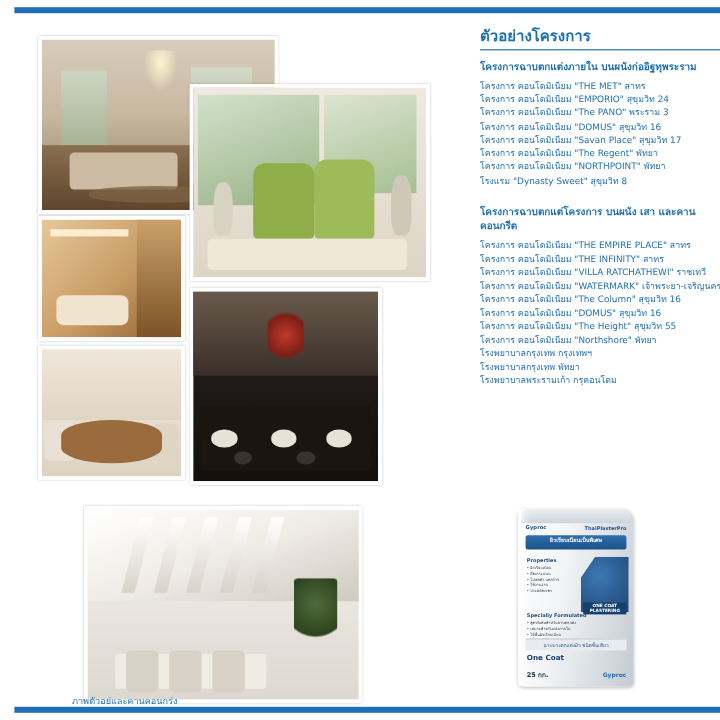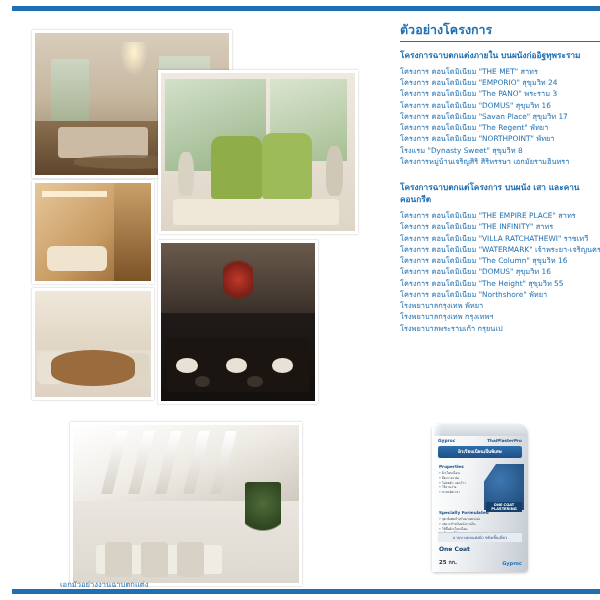--- a/index.html
+++ b/index.html
@@ -352,38 +352,37 @@
     <div class="subhead">โครงการฉาบตกแต่งภายใน บนผนังก่ออิฐทุพระราม</div>
     <ul class="itemlist">
       <li>โครงการ คอนโดมิเนียม "THE MET" สาทร</li>
       <li>โครงการ คอนโดมิเนียม "EMPORIO" สุขุมวิท 24</li>
       <li>โครงการ คอนโดมิเนียม "The PANO" พระราม 3</li>
       <li>โครงการ คอนโดมิเนียม "DOMUS" สุขุมวิท 16</li>
       <li>โครงการ คอนโดมิเนียม "Savan Place" สุขุมวิท 17</li>
       <li>โครงการ คอนโดมิเนียม "The Regent" พัทยา</li>
       <li>โครงการ คอนโดมิเนียม "NORTHPOINT" พัทยา</li>
       <li>โรงแรม "Dynasty Sweet" สุขุมวิท 8</li>
-      <li>โครงการหมู่บ้านเจริญสิริ สิริหรรษา เอกมัยรามอินทรา</li>
     </ul>
 
     <div class="gap"></div>
 
     <div class="subhead">โครงการฉาบตกแต่โครงการ บนผนัง เสา และคานคอนกรีต</div>
     <ul class="itemlist">
       <li>โครงการ คอนโดมิเนียม "THE EMPIRE PLACE" สาทร</li>
       <li>โครงการ คอนโดมิเนียม "THE INFINITY" สาทร</li>
       <li>โครงการ คอนโดมิเนียม "VILLA RATCHATHEWI" ราชเทวี</li>
       <li>โครงการ คอนโดมิเนียม "WATERMARK" เจ้าพระยา-เจริญนคร</li>
       <li>โครงการ คอนโดมิเนียม "The Column" สุขุมวิท 16</li>
       <li>โครงการ คอนโดมิเนียม "DOMUS" สุขุมวิท 16</li>
       <li>โครงการ คอนโดมิเนียม "The Height" สุขุมวิท 55</li>
       <li>โครงการ คอนโดมิเนียม "Northshore" พัทยา</li>
+      <li>โรงพยาบาลกรุงเทพ กรุงเทพฯ</li>
       <li>โรงพยาบาลกรุงเทพ พัทยา</li>
-      <li>โรงพยาบาลกรุงเทพ กรุงเทพฯ</li>
-      <li>โรงพยาบาลพระรามเก้า กรุยนเป</li>
+      <li>โรงพยาบาลพระรามเก้า กรุคอนโดม</li>
     </ul>
 
   </div>
 
   <div class="bag">
     <div class="body"></div>
     <div class="toplip"></div>
     <div class="seam"></div>
     <div class="brandtop">Gyproc</div>
     <div class="brandtop2">ThaiPlasterPro</div>
@@ -401,15 +400,15 @@
 • เหมาะสำหรับผนังภายใน
 • ให้พื้นผิวเรียบเนียน
 • พร้อมทาสีทับ
 • ลดขั้นตอนการทำงาน</div>
     <div class="thaibar">ฉาบบางตกแต่งผิว ชนิดชั้นเดียว</div>
     <div class="onecoat">One Coat</div>
     <div class="weight">25 กก.</div>
     <div class="logo">Gyproc</div>
   </div>
 
-  <div class="bottom-caption">เอกมัวอย่างงานฉาบตกแต่ง</div>
+  <div class="bottom-caption">ภาพตัวอย่และคานคอนกร่ง</div>
 
 </div>
 
 </body></html>

